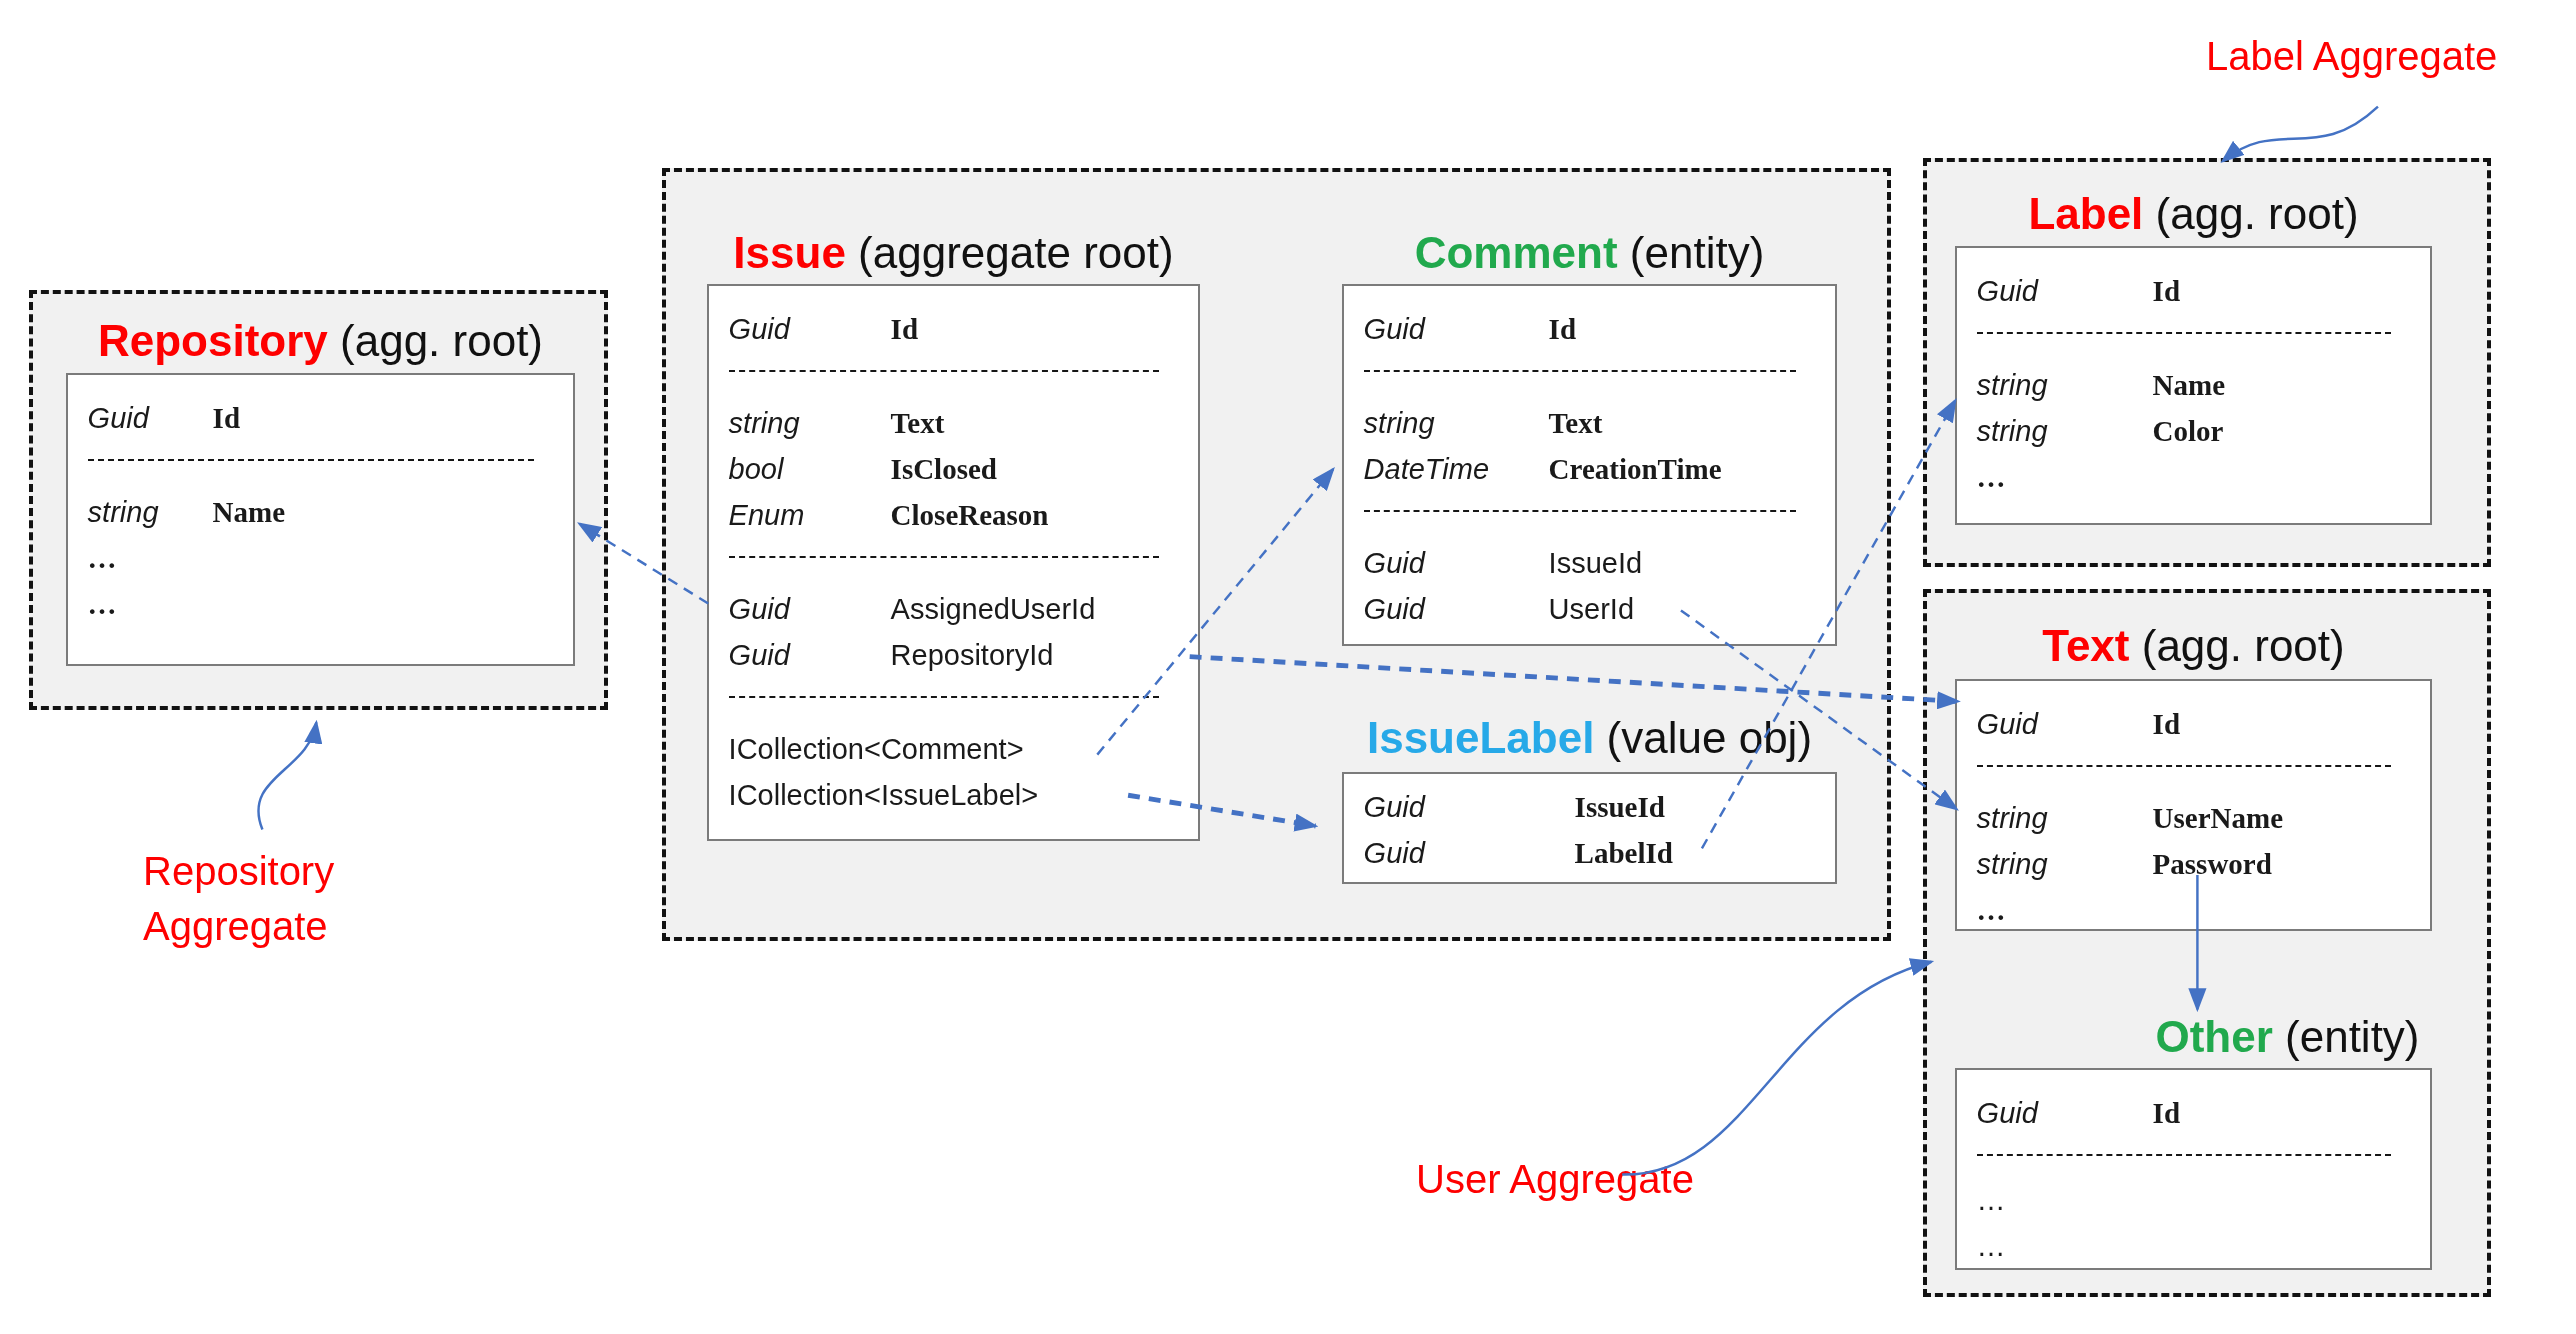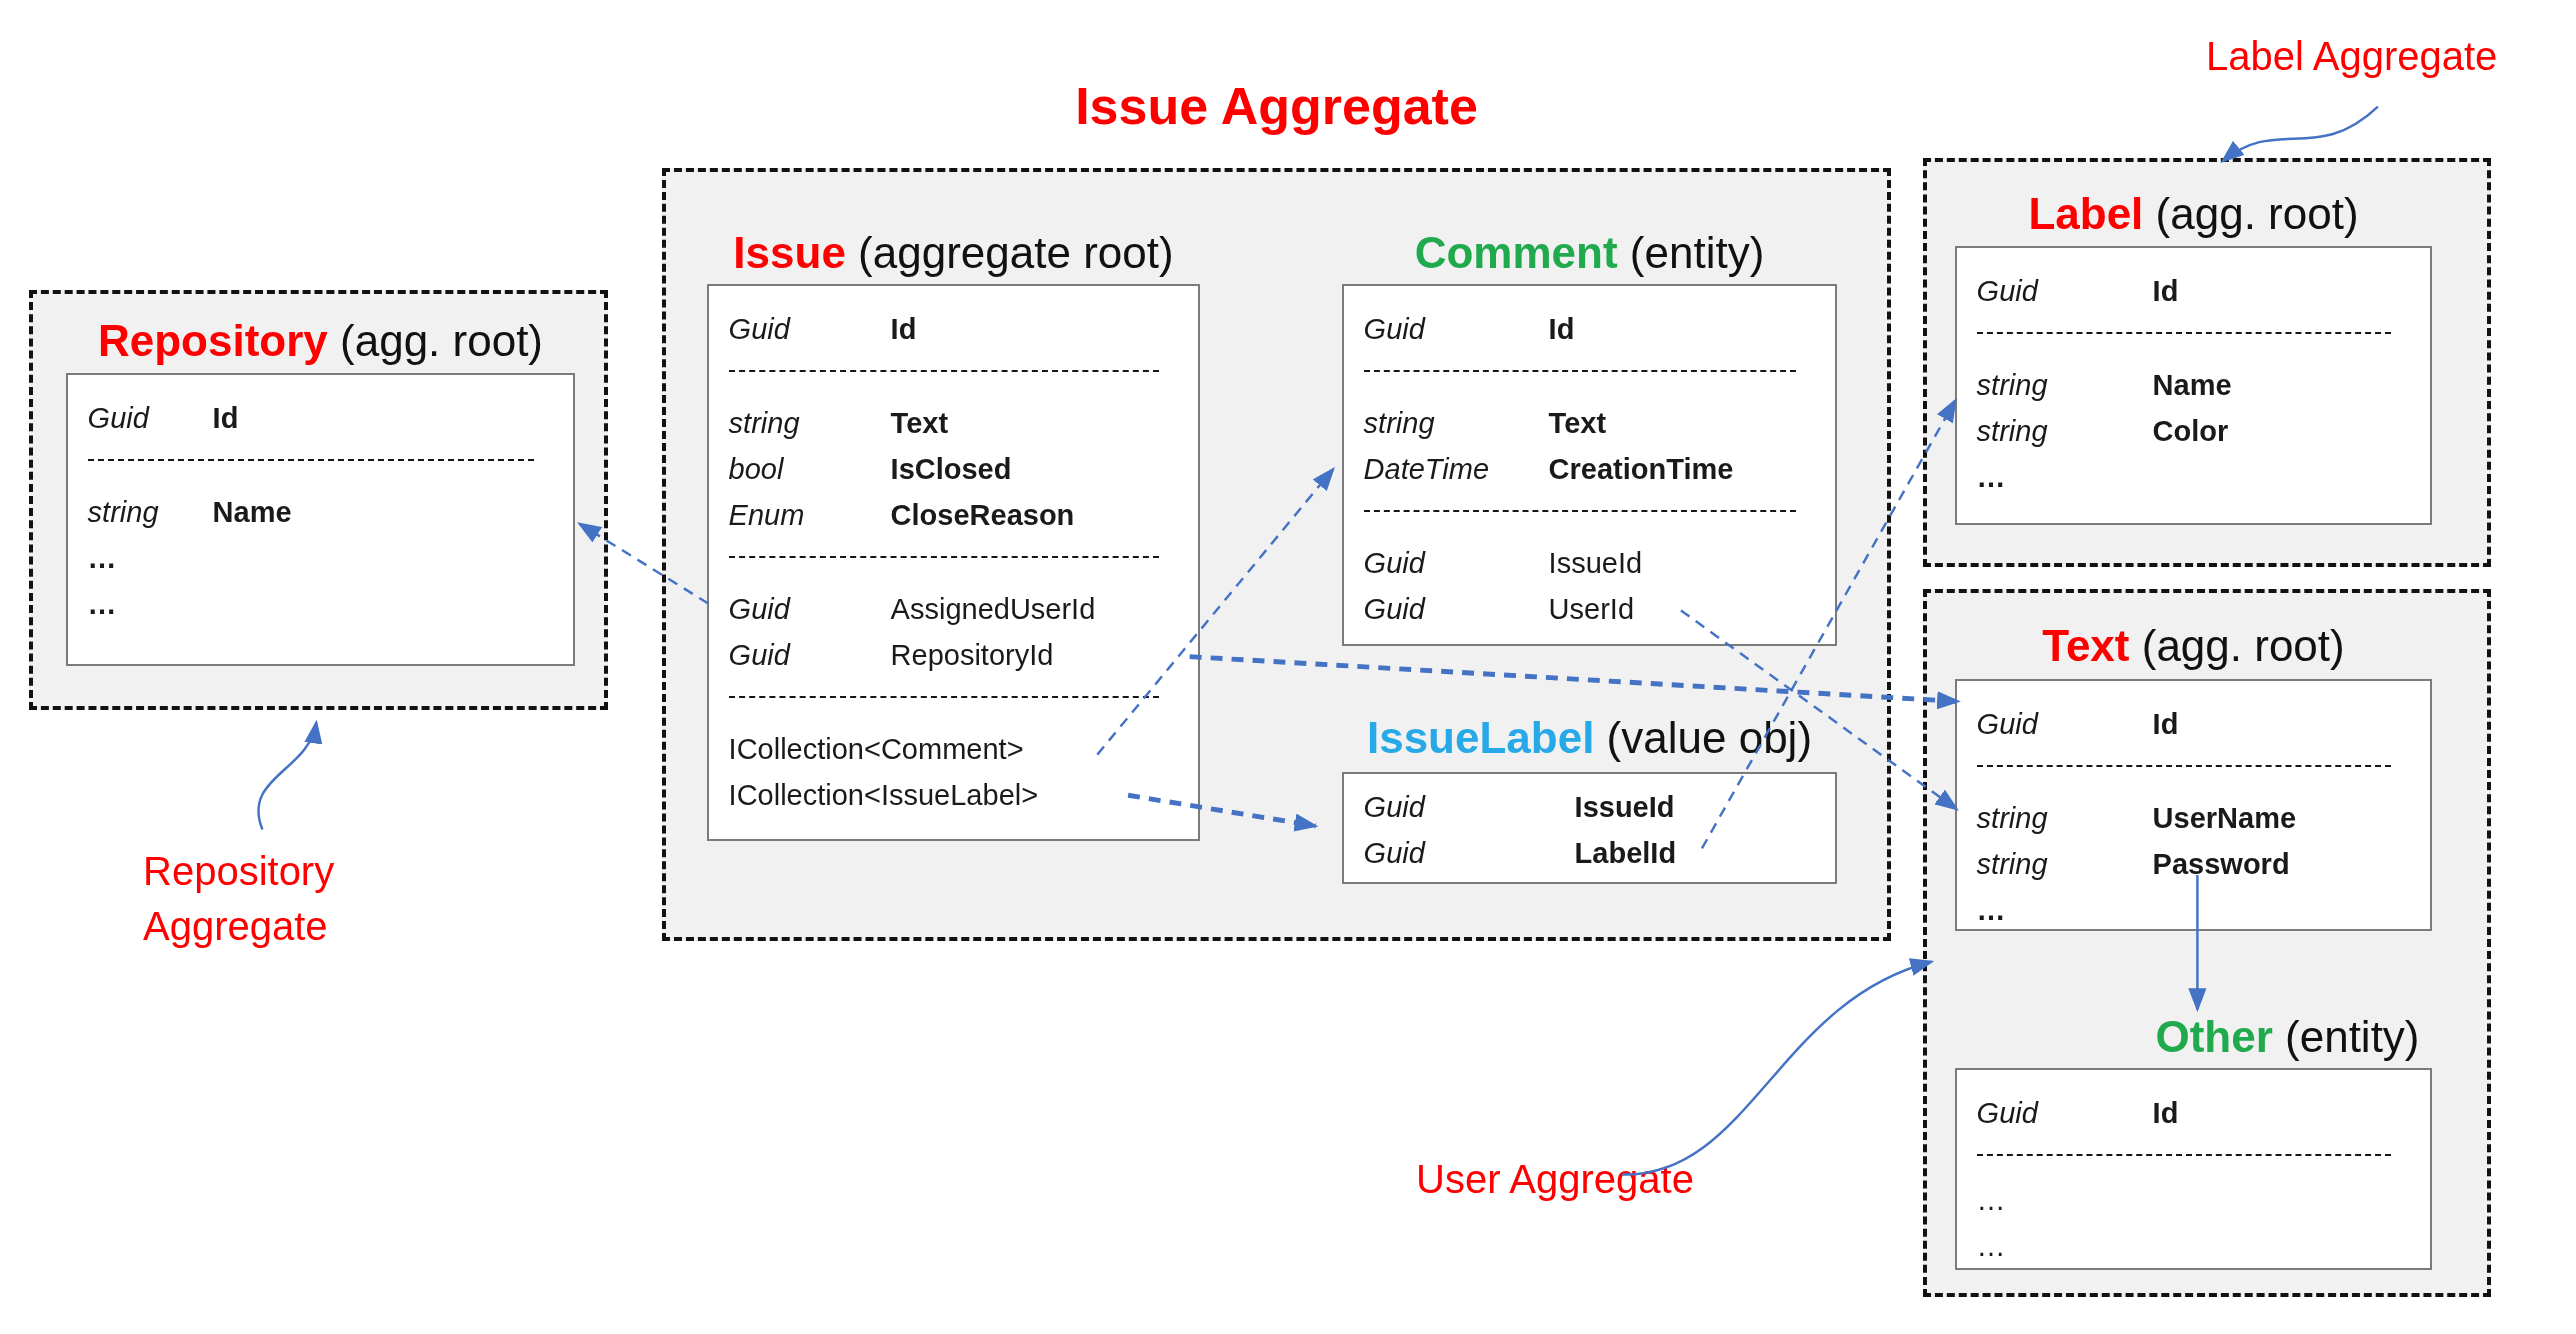--- a/index.html
+++ b/index.html
@@ -17,38 +17,37 @@
 
   .card-title{position:absolute;font-size:44px;text-align:center;white-space:nowrap;color:#111;}
   .card-title .tname{font-weight:bold;}
   .tname.red{color:var(--red);} .tname.green{color:var(--green);} .tname.cyan{color:var(--cyan);}
 
   .card{position:absolute;background:#ffffff;border:2.8px solid var(--cardborder);box-sizing:border-box;
     padding-top:19.6px;}
   .row{height:46px;line-height:46px;font-size:29px;padding-left:19.6px;white-space:nowrap;}
   .row .ft{display:inline-block;width:var(--colw,176px);font-style:italic;}
   .row .fn{display:inline-block;}
-  .bold{font-weight:bold;}
+  .bold{font-weight:bold;font-family:Liberation Serif, serif;}
   .sep{border-top:2.1px dashed #161616;margin:18px 39px 28px 19.6px;height:0;}
   .card.tight{padding-top:9.8px;}
 
   .anno{position:absolute;font-size:40px;color:var(--red);white-space:nowrap;line-height:55px;}
 
   #connector-layer{position:absolute;left:0;top:0;pointer-events:none;}
   .conn{fill:none;stroke:var(--blue);}
   .dash-thin{stroke-width:3.5;stroke-dasharray:15 11;}
   .dash-thick{stroke-width:7;stroke-dasharray:17 13;}
   .solid{stroke-width:3.5;}
 </style>
 </head>
 <body>
 
 <div class="canvas">
 
-  <div class="big-title" style="left:662px;top:76px;width:1229px;">Issue Aggregate</div>
 
   <div class="agg" style="left:29px;top:290px;width:579px;height:420px;"></div>
   <div class="agg" style="left:662px;top:168px;width:1229px;height:773px;"></div>
   <div class="agg" style="left:1923px;top:158px;width:568px;height:409px;"></div>
   <div class="agg" style="left:1923px;top:589px;width:568px;height:708px;"></div>
 
   <div class="card-title" style="left:38px;top:316px;width:565px;">
     <span class="tname red">Repository</span>
     <span class="tsuffix">(agg. root)</span>
   </div>

